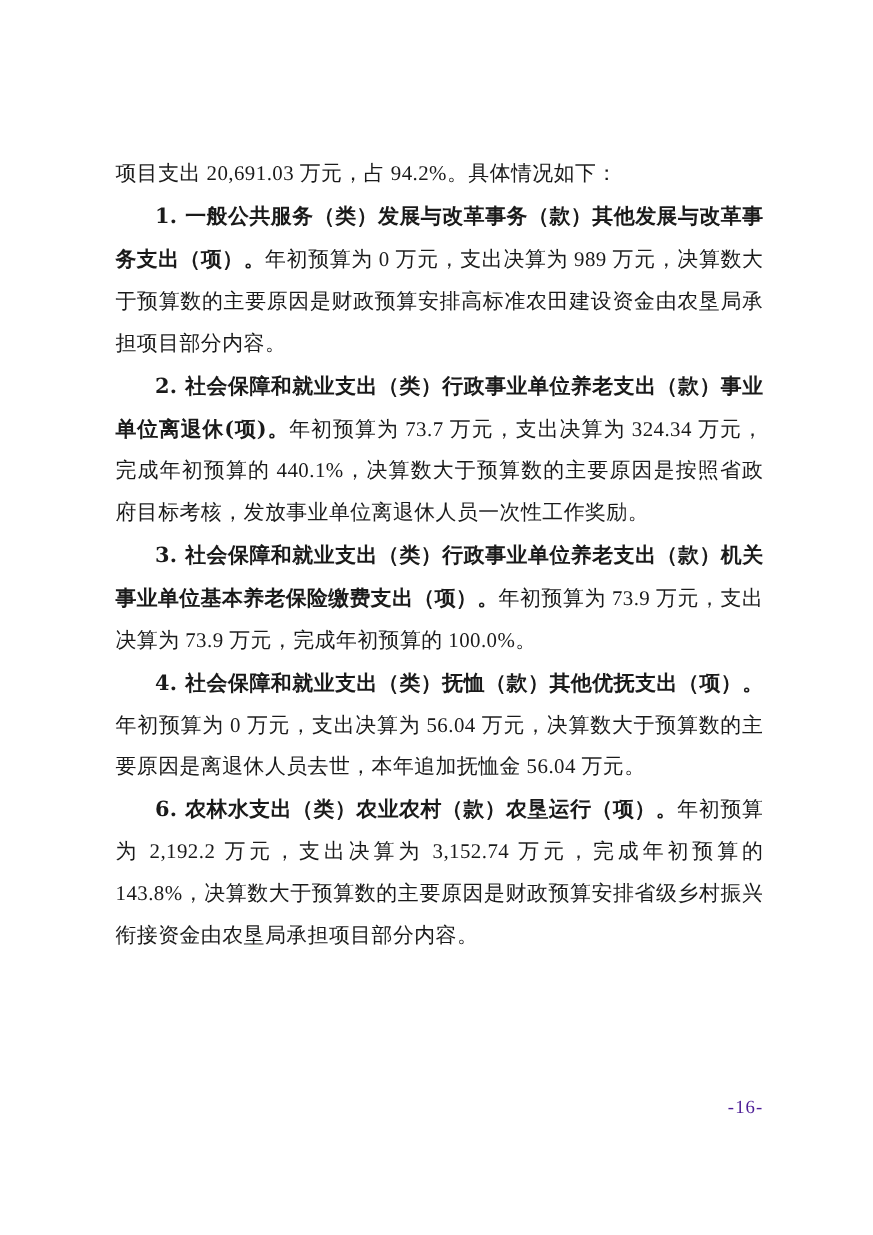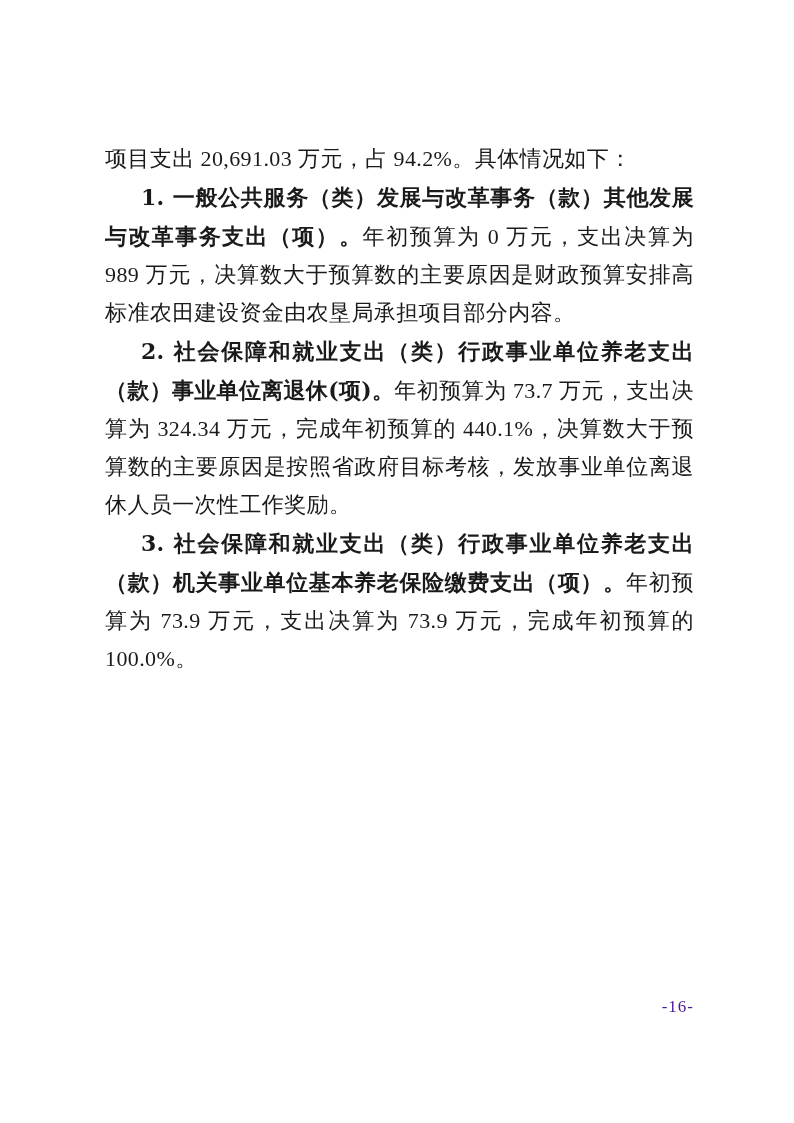--- a/index.html
+++ b/index.html
@@ -18,21 +18,21 @@
   .page {
     position: absolute;
     left: 0;
     top: 0;
     width: 794px;
     height: 1123px;
     box-sizing: border-box;
     padding: 140px 100px 60px 105px;
   }
   .body-text {
-    font-size: 22px;
+    font-size: 19px;
     line-height: 38px;
     text-align: justify;
     text-justify: inter-ideograph;
   }
   p {
     margin: 0;
     letter-spacing: 0.4px;
   }
   p.indent {
     text-indent: 36px;
@@ -54,15 +54,17 @@
 </style>
 </head>
 <body>
 
 <div class="page">
   <div class="body-text" id="body-container">
       <p><span>项目支出 20,691.03 万元，占 94.2%。具体情况如下：</span></p>
       <p class="indent"><span class="hd">1. 一般公共服务（类）发展与改革事务（款）其他发展与改革事务支出（项）。</span><span>年初预算为 0 万元，支出决算为 989 万元，决算数大于预算数的主要原因是财政预算安排高标准农田建设资金由农垦局承担项目部分内容。</span></p>
       <p class="indent"><span class="hd">2. 社会保障和就业支出（类）行政事业单位养老支出（款）事业单位离退休(项)。</span><span>年初预算为 73.7 万元，支出决算为 324.34 万元，完成年初预算的 440.1%，决算数大于预算数的主要原因是按照省政府目标考核，发放事业单位离退休人员一次性工作奖励。</span></p>
       <p class="indent"><span class="hd">3. 社会保障和就业支出（类）行政事业单位养老支出（款）机关事业单位基本养老保险缴费支出（项）。</span><span>年初预算为 73.9 万元，支出决算为 73.9 万元，完成年初预算的 100.0%。</span></p>
+      <p class="indent"><span class="hd">4. 社会保障和就业支出（类）抚恤（款）其他优抚支出（项）。</span><span>年初预算为 0 万元，支出决算为 56.04 万元，决算数大于预算数的主要原因是离退休人员去世，本年追加抚恤金 56.04 万元。</span></p>
+      <p class="indent"><span class="hd">6. 农林水支出（类）农业农村（款）农垦运行（项）。</span><span>年初预算为 2,192.2 万元，支出决算为 3,152.74 万元，完成年初预算的 143.8%，决算数大于预算数的主要原因是财政预算安排省级乡村振兴衔接资金由农垦局承担项目部分内容。</span></p>
     </div>
   <div class="page-number">-16-</div>
 </div>
 
 </body></html>

